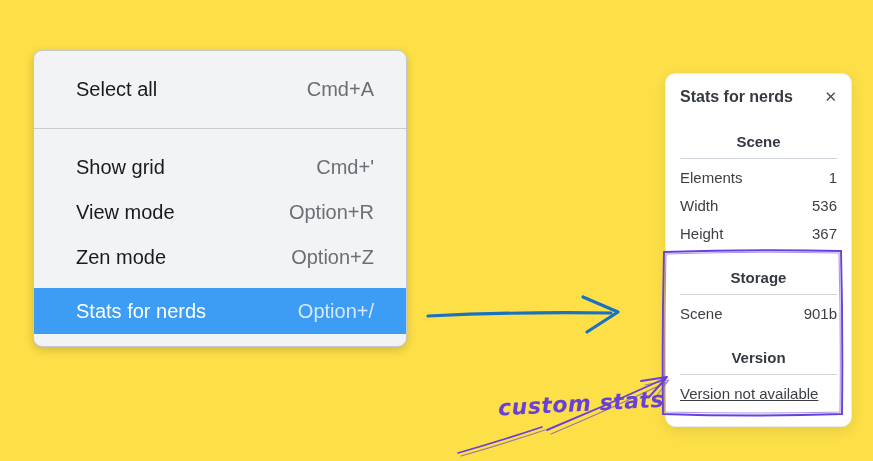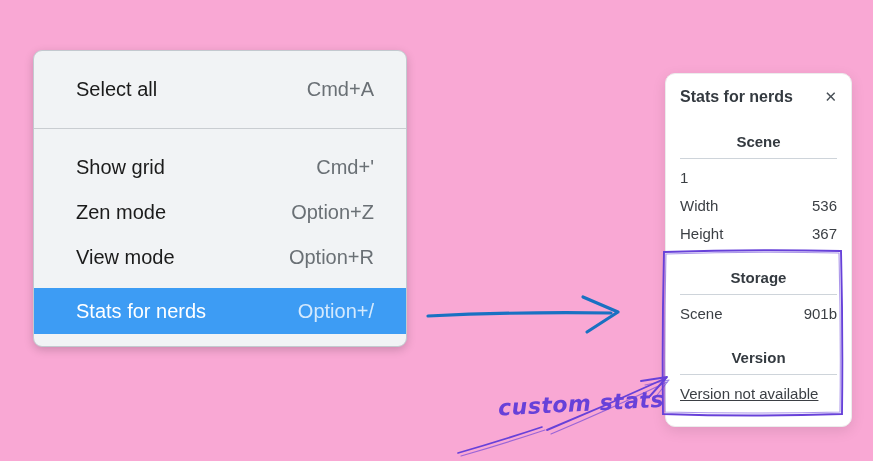--- a/index.html
+++ b/index.html
@@ -1,17 +1,17 @@
 <!DOCTYPE html>
 <html><head>
 <meta charset="utf-8">
 <style>
   html,body { margin:0; padding:0; background:#ffffff; }
   .stage {
-    position:relative; width:873px; height:461px; background:#f9a8d4;
+    position:relative; width:873px; height:461px; background:#fde047;
     font-family:"Liberation Sans", sans-serif; overflow:hidden;
   }
 
   
   .menu {
     position:absolute; left:33px; top:50px; width:374px; height:297px;
     box-sizing:border-box; background:#f1f3f5;
     border:1.5px solid #c3c9cf; border-radius:9px;
     box-shadow:0 3px 10px rgba(0,0,0,.18);
     font-size:20px; color:#1b1b1b; overflow:hidden;
@@ -78,43 +78,44 @@
         <span class="mi-shortcut">Cmd+A</span>
       </div>
     </div>
     <div class="menu-divider"></div>
     <div class="menu-sec-bottom">
       <div class="menu-item">
         <span class="mi-label">Show grid</span>
         <span class="mi-shortcut">Cmd+'</span>
       </div>
       <div class="menu-item">
+        <span class="mi-label">View mode</span>
+        <span class="mi-shortcut">Option+R</span>
+      </div>
+      <div class="menu-item">
         <span class="mi-label">Zen mode</span>
         <span class="mi-shortcut">Option+Z</span>
-      </div>
-      <div class="menu-item">
-        <span class="mi-label">View mode</span>
-        <span class="mi-shortcut">Option+R</span>
       </div>
       <div class="menu-item highlighted">
         <span class="mi-label">Stats for nerds</span>
         <span class="mi-shortcut">Option+/</span>
       </div>
     </div>
   </div>
 
   <div class="panel">
     <div class="panel-header">
       <span class="panel-title">Stats for nerds</span>
       <span class="panel-close">✕</span>
     </div>
 
     <div class="p-heading first">Scene</div>
     <hr class="p-rule">
     <div class="p-row">
+      <span>Elements</span>
       <span>1</span>
     </div>
     <div class="p-row">
       <span>Width</span>
       <span>536</span>
     </div>
     <div class="p-row">
       <span>Height</span>
       <span>367</span>
     </div>

